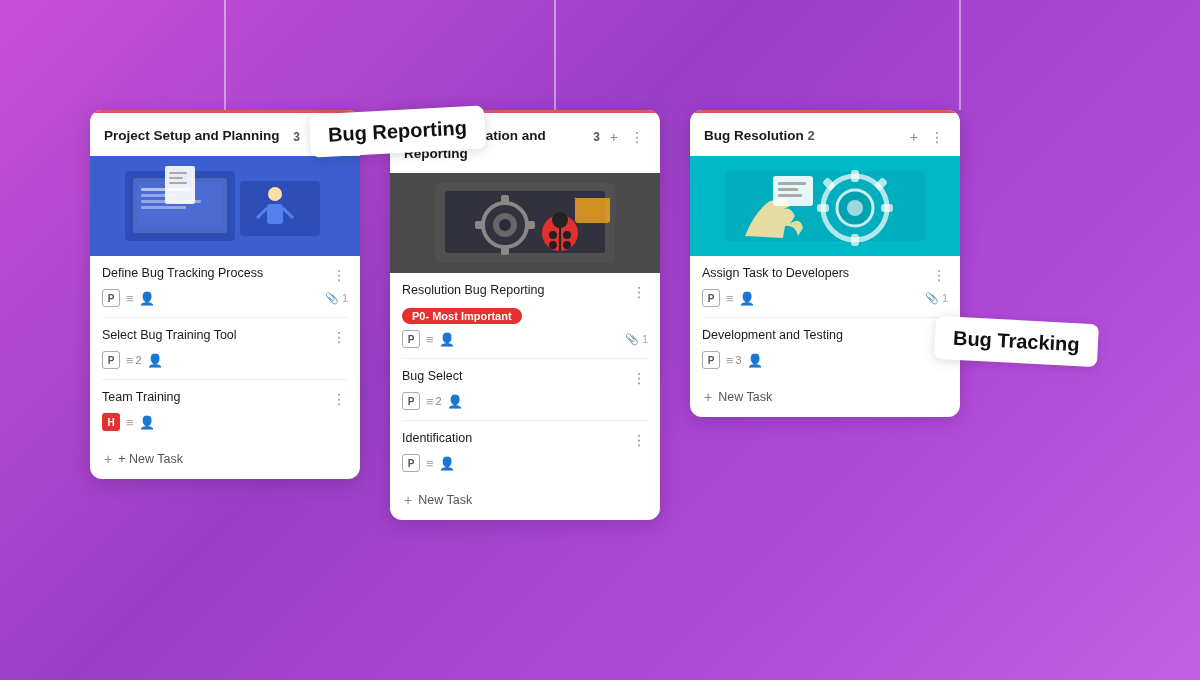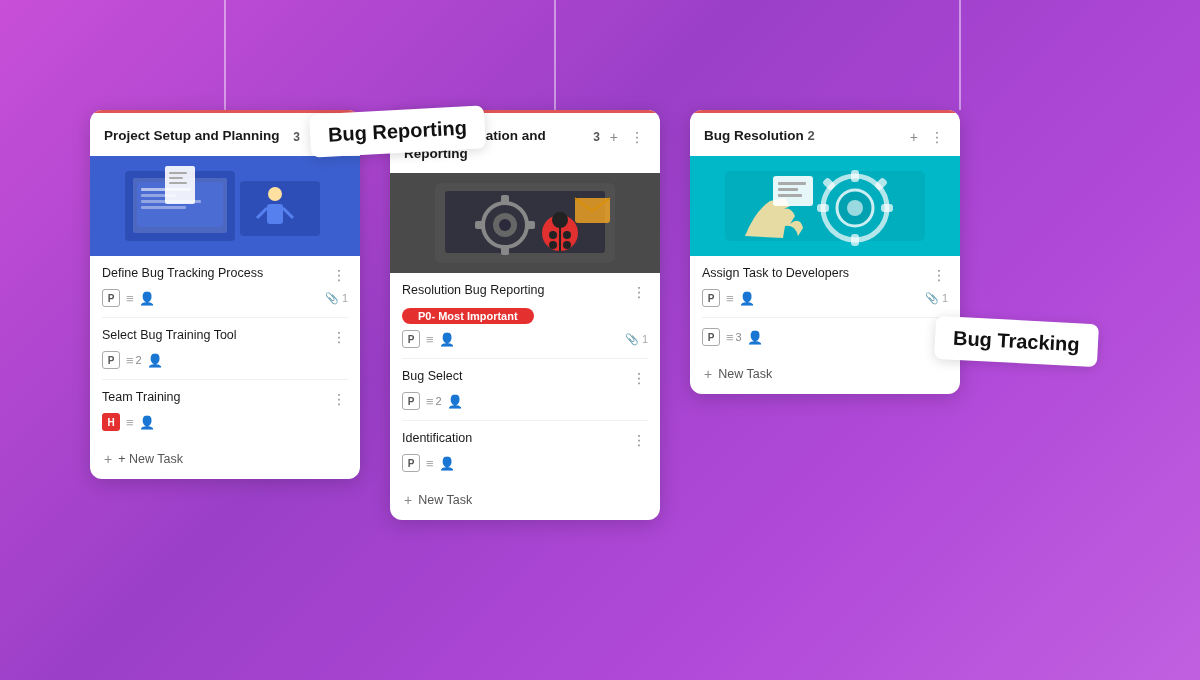--- a/index.html
+++ b/index.html
@@ -153,21 +153,21 @@
     .meta-attach {
       font-size: 11px; color: #aaa; margin-left: auto;
     }
 
     .task-badge-priority {
       background: #e53030;
       color: #fff;
       border-radius: 12px;
       font-size: 11px;
       font-weight: 600;
-      padding: 2px 16px;
+      padding: 2px 10px;
       display: inline-block;
       margin-bottom: 6px;
     }
 
     .meta-h {
       width: 18px; height: 18px;
       border-radius: 3px;
       background: #e53030;
       display: flex; align-items: center; justify-content: center;
       font-size: 10px; font-weight: 700; color: #fff;
@@ -462,20 +462,24 @@
           <div class="task-meta">
             <div class="meta-p">P</div>
             <div class="meta-list">≡</div>
             <div class="meta-user">👤</div>
             <span style="flex:1"></span>
             <span class="meta-attach">📎 1</span>
           </div>
         </div>
 
         <div class="task-item">
+          <div class="task-title-row">
+            <span class="task-title">Development and Testing</span>
+            <span class="icon-btn">⋮</span>
+          </div>
           <div class="task-meta">
             <div class="meta-p">P</div>
             <div class="meta-list">≡ <span class="meta-count">3</span></div>
             <div class="meta-user">👤</div>
           </div>
         </div>
 
       </div>
       <div class="new-task-btn">
         <span class="new-task-plus">+</span>

